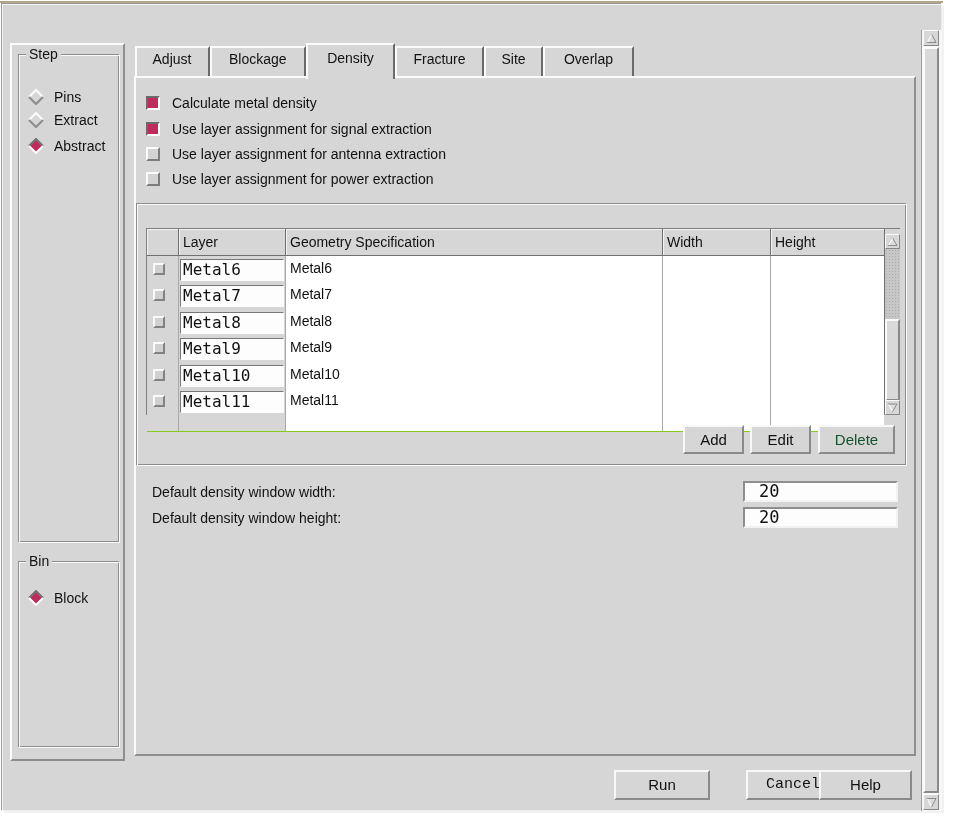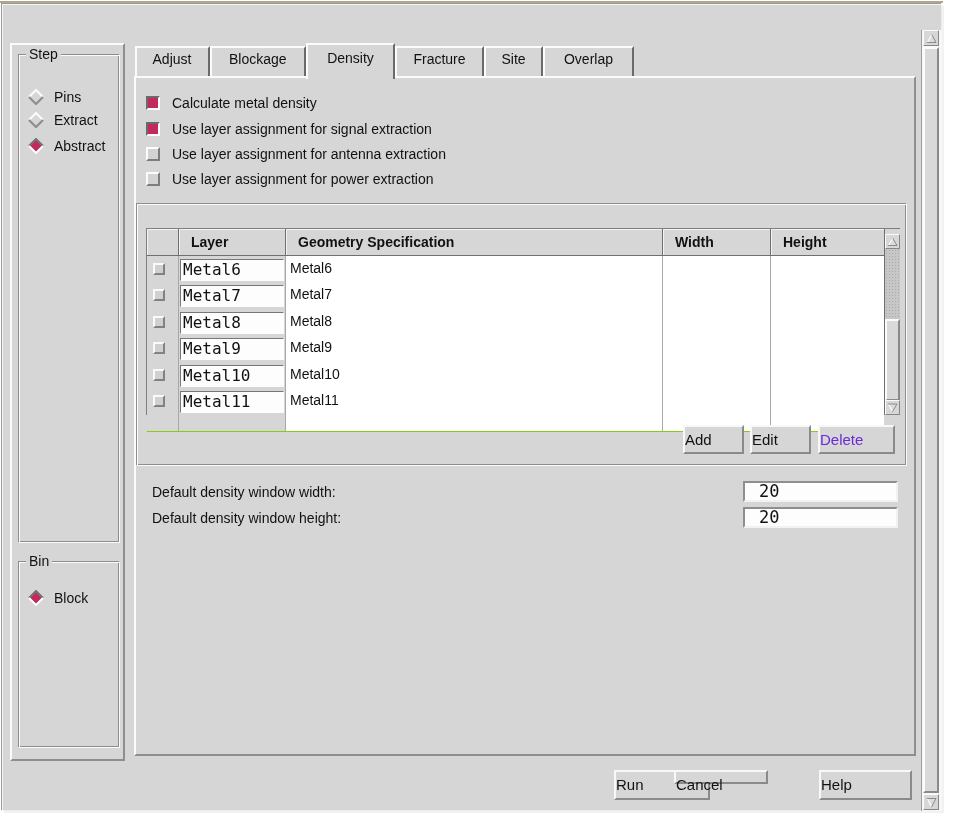--- a/index.html
+++ b/index.html
@@ -75,21 +75,21 @@
   .cbrow { position:absolute; height:16px; }
   .cb { position:absolute; left:0; top:1px; width:14px; height:14px; }
   .cb.on  { border:2px solid; border-color:#6a6a6a #fcfcfc #fcfcfc #6a6a6a; background:#c22a5e; }
   .cb.off { border:2px solid; border-color:#fcfcfc #7d7d7d #7d7d7d #fcfcfc; background:#d3d3d3; }
   .cbrow .cblabel { position:absolute; left:26px; top:0; line-height:16px; font-size:14px; white-space:nowrap; }
 
   
   #dtable { left:144px; top:224px; width:754px; height:187px; background:#ffffff; border:1px solid #7e7e7e; }
   .hcell { position:absolute; top:0; height:27px; background:#d6d6d6; border-right:1px solid #6f6f6f;
            border-bottom:1px solid #6f6f6f; box-shadow: inset 1px 1px 0 #f2f2f2;
-           line-height:26px; padding-left:12px; font-size:14px;font-weight:bold; }
+           line-height:26px; padding-left:4px; font-size:14px; }
   .trow { position:absolute; left:0; width:737px; height:44px; border-bottom:1px solid #84cc16; background:#ffffff; }
   .tcell { position:absolute; top:0; height:100%; border-right:1px solid #a8a8a8; }
   .c-check { left:0; width:32px; background:#d6d6d6; }
   .c-layer { left:32px; width:107px; background:#d6d6d6; }
   .c-geom  { left:139px; width:377px; padding-left:4px; line-height:25px; font-size:14px; background:#fff; }
   .c-width { left:516px; width:108px; background:#fff; }
   .c-height{ left:624px; width:113px; background:#fff; border-right:none; }
   .minicb { position:absolute; left:6px; top:7px; width:12px; height:12px; background:#d0d0d0;
             border:2px solid; border-color:#fafafa #828282 #828282 #fafafa; }
   .layerfield { position:absolute; left:1px; top:3px; width:104px; height:22px; background:#fdfdfd;
@@ -99,23 +99,23 @@
   
   #tsb { position:absolute; left:737px; top:0; width:16px; height:185px; background:#d6d6d6; border-left:1px solid #6f6f6f; }
   #tsb .sb-btn { left:0px; width:15px; height:15px; }
   #tsb-up { top:5px; }
   #tsb-trough { position:absolute; left:0px; top:20px; width:15px; height:70px; background-color:#c7c7c7;
                 background-image: radial-gradient(#a9a9a9 22%, transparent 24%); background-size:3px 3px; }
   #tsb-thumb { left:0px; top:90px; height:82px; width:15px; }
   #tsb-down { top:171px; }
 
   
-  .btn { position:absolute; background:#d6d6d6; text-align:left; font-size:15px;
+  .btn { position:absolute; background:#d6d6d6; text-align:center; font-size:15px;
          border:2px solid; border-color:#f8f8f8 #8a8a8a #8a8a8a #f8f8f8; }
-  .btn.disabled { color:#6d28d9; }
+  .btn.disabled { color:#14532d; }
 
   
   .tfield { position:absolute; width:155px; height:21px; background:#fdfdfd;
             border:2px solid; border-color:#8e8e8e #f2f2f2 #f2f2f2 #8e8e8e;
             font-family:"DejaVu Sans Mono", monospace; font-size:17px; line-height:17px; padding-left:14px; }
   .flabel { position:absolute; font-size:14px; line-height:16px; white-space:nowrap; }
 </style>
 </head>
 <body>
 
@@ -314,17 +314,17 @@
     <div class="btn" style="left:681px; top:421px; width:61px; height:29px; line-height:25px;">Add</div>
     <div class="btn" style="left:748px; top:421px; width:61px; height:29px; line-height:25px;">Edit</div>
     <div class="btn disabled" style="left:816px; top:421px; width:77px; height:29px; line-height:25px;">Delete</div>
 
     <div class="flabel" style="left:150px; top:480px;text-align:right;">Default density window width:</div>
     <div class="tfield" style="left:741px; top:477px;">20</div>
     <div class="flabel" style="left:150px; top:506px;">Default density window height:</div>
     <div class="tfield" style="left:741px; top:503px;">20</div>
 
     <div class="btn" style="left:612px; top:766px; width:96px; height:30px; line-height:26px;">Run</div>
-    <div class="btn" style="left:672px; top:766px; width:94px; height:14px; line-height:26px;">Cancel</div>
+    <div class="btn" style="left:744px; top:766px; width:94px; height:30px; line-height:26px;font-family:Liberation Mono, monospace;">Cancel</div>
     <div class="btn" style="left:817px; top:766px; width:93px; height:30px; line-height:26px;">Help</div>
 
   </div>
 </div>
 
 </body></html>

